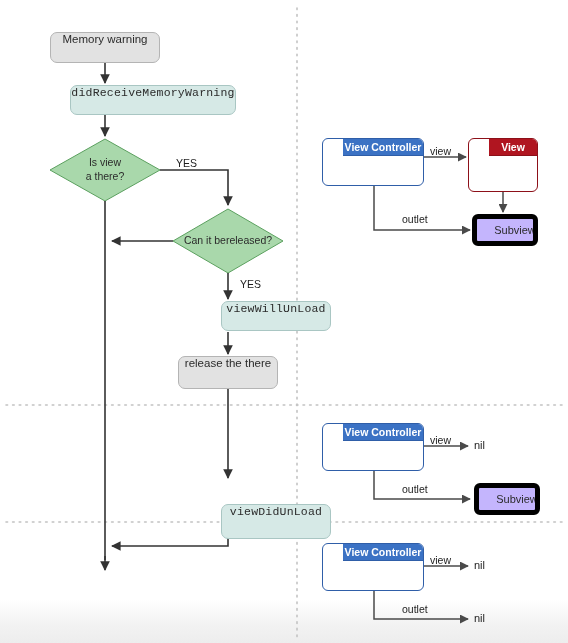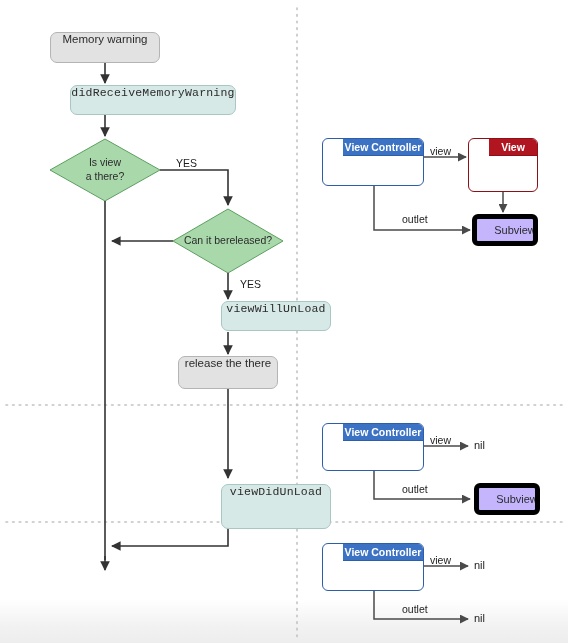--- a/index.html
+++ b/index.html
@@ -201,21 +201,21 @@
   </div>
 
   <div class="node box-teal" style="left:173px; top:301px; width:110px; height:30px;">
     <span>viewWillUnLoad</span>
   </div>
 
   <div class="node box-gray" style="left:178px; top:356px; width:100px; height:33px;">
     <span>release the there</span>
   </div>
 
-  <div class="node box-teal" style="left:173px; top:484px; width:110px; height:45px;">
+  <div class="node box-teal" style="left:173px; top:504px; width:110px; height:35px;">
     <span>viewDidUnLoad</span>
   </div>
 
   <div class="uml uml-vc" style="left:322px; top:138px; width:102px; height:48px;">
     <div class="hdr">View Controller</div>
   </div>
 
   <div class="uml uml-view" style="left:468px; top:138px; width:70px; height:54px;">
     <div class="hdr">View</div>
   </div>

